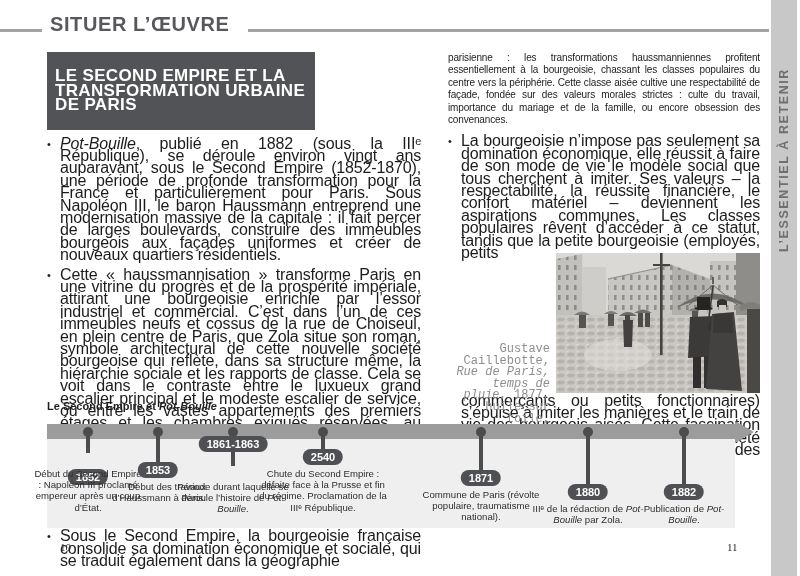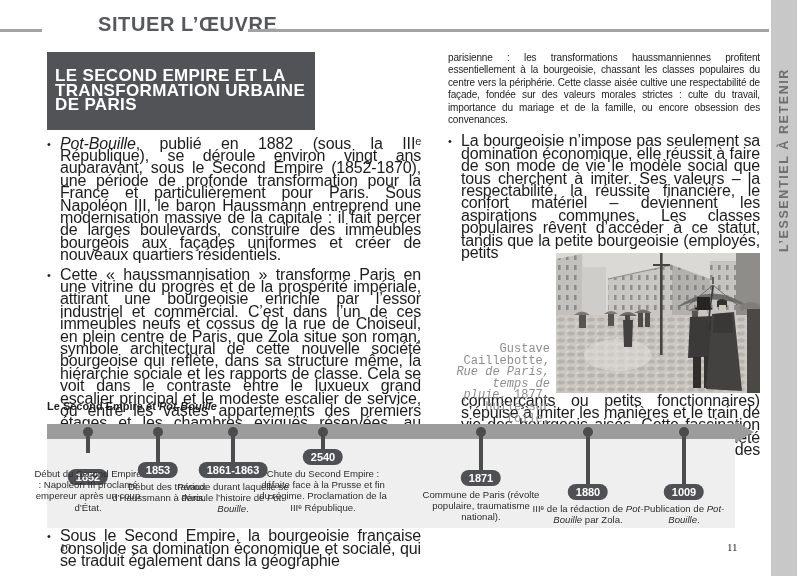--- a/index.html
+++ b/index.html
@@ -1,21 +1,21 @@
 <!DOCTYPE html>
 <html><head>
 <meta charset="utf-8">
 <style>
   html,body{margin:0;padding:0;background:#ffffff;}
   .page{position:relative;width:800px;height:576px;background:#fff;overflow:hidden;
         font-family:"Liberation Sans",sans-serif;color:#1c1c1c;}
 
   
   .hdr-title{position:absolute;left:50px;top:13px;font-size:20px;font-weight:bold;
-             color:#57585b;letter-spacing:.6px;white-space:nowrap;margin-left:48px;}
+             color:#57585b;letter-spacing:.6px;white-space:nowrap;}
   .hdr-dash{position:absolute;top:29px;height:3px;background:#a2a2a2;}
   .hdr-dash.left{left:0;width:42px;}
   .hdr-dash.right{left:248px;width:521px;}
 
   
   .side-tab{position:absolute;left:771px;top:0;width:26px;height:576px;background:#c8c8c8;}
   .side-tab-label{position:absolute;left:771px;top:20px;width:26px;height:280px;
                   display:flex;align-items:center;justify-content:center;}
   .side-tab-label span{writing-mode:vertical-rl;transform:rotate(180deg);
                   font-size:12.5px;font-weight:bold;color:#6f6f6f;letter-spacing:1.6px;white-space:nowrap;}
@@ -198,21 +198,21 @@
     <div>
       <div class="tl-stem" style="left: 156px; top: 433px; height: 33px;"></div>
       <div class="tl-dot" style="left: 153px; top: 426.5px;"></div>
       <div class="tl-badge" style="left: 158px; top: 462px;">1853</div>
       <div class="tl-text" style="left: 110px; top: 481px; width: 96px; text-align: right;"><span>Début des travaux d’Haussmann à Paris.</span></div>
     </div>
 
     <div>
       <div class="tl-stem" style="left: 231px; top: 433px; height: 33px;"></div>
       <div class="tl-dot" style="left: 228px; top: 426.5px;"></div>
-      <div class="tl-badge" style="left: 233px; top: 462px; border-radius: 8px;">1861-1863</div>
+      <div class="tl-badge" style="left: 233px; top: 436px; border-radius: 8px;">1861-1863</div>
       <div class="tl-text" style="left: 171px; top: 481px; width: 124px;"><span>Période durant laquelle se déroule l’histoire de </span><i>Pot-Bouille</i><span>.</span></div>
     </div>
 
     <div>
       <div class="tl-stem" style="left: 321px; top: 433px; height: 20px;"></div>
       <div class="tl-dot" style="left: 318px; top: 426.5px;"></div>
       <div class="tl-badge" style="left: 323px; top: 449px;">2540</div>
       <div class="tl-text" style="left: 259px; top: 468px; width: 128px;"><span>Chute du Second Empire : défaite face à la Prusse et fin du régime. Proclamation de la IIIᵉ République.</span></div>
     </div>
 
@@ -226,21 +226,21 @@
     <div>
       <div class="tl-stem" style="left: 586px; top: 433px; height: 55px;"></div>
       <div class="tl-dot" style="left: 583px; top: 426.5px;"></div>
       <div class="tl-badge" style="left: 588px; top: 484px;">1880</div>
       <div class="tl-text" style="left: 520px; top: 503px; width: 136px;"><span>IIIᵉ de la rédaction de </span><i>Pot-Bouille</i><span> par Zola.</span></div>
     </div>
 
     <div>
       <div class="tl-stem" style="left: 682px; top: 433px; height: 55px;"></div>
       <div class="tl-dot" style="left: 679px; top: 426.5px;"></div>
-      <div class="tl-badge" style="left: 684px; top: 484px;">1009</div>
+      <div class="tl-badge" style="left: 684px; top: 484px;">1882</div>
       <div class="tl-text" style="left: 636px; top: 503px; width: 96px;"><span>Publication de </span><i>Pot-Bouille</i><span>.</span></div>
     </div>
   </div>
 
   <div class="pageno left">10</div>
   <div class="pageno right">11</div>
 
 </div>
 
 </body></html>

